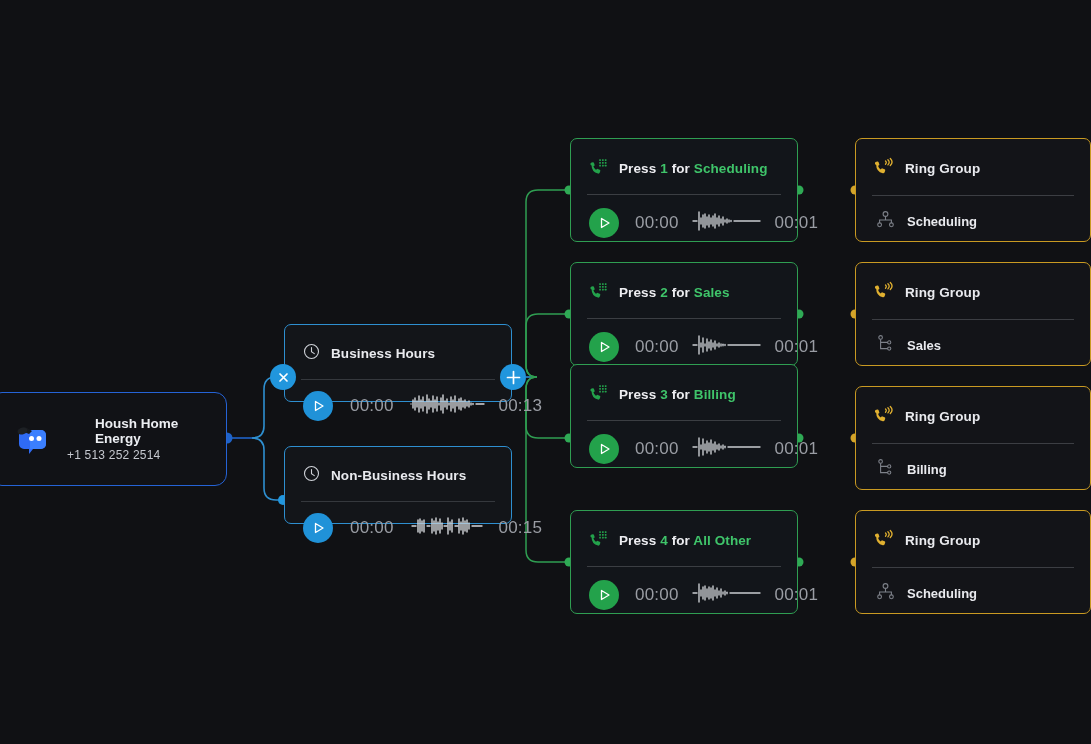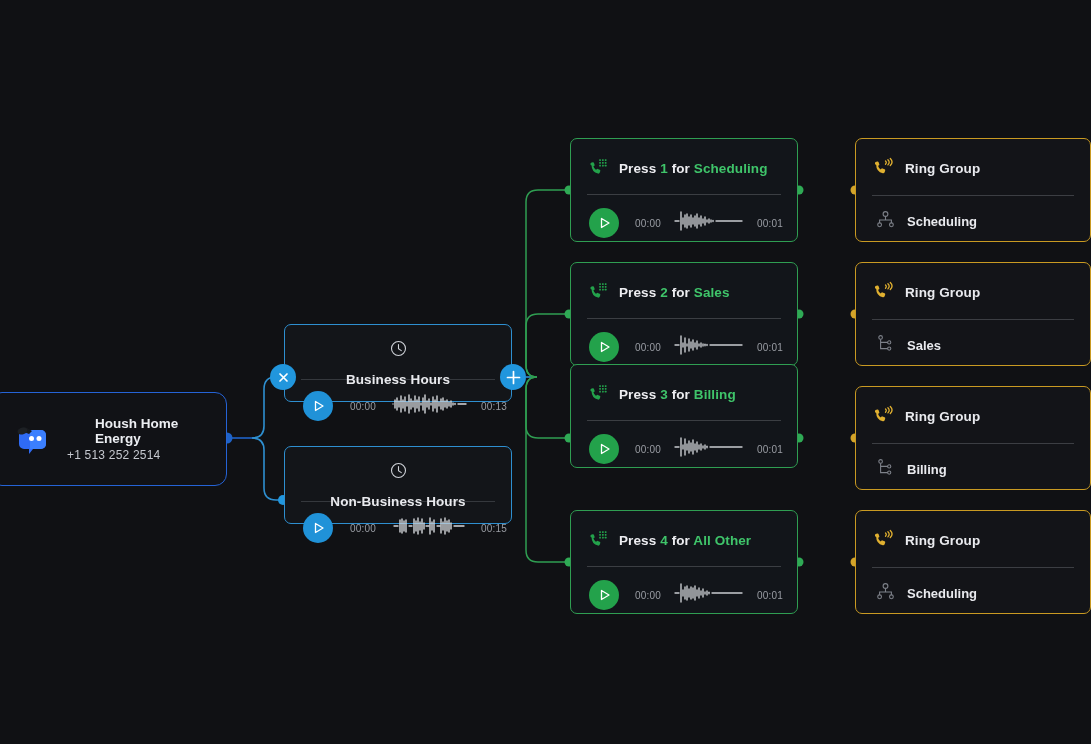--- a/index.html
+++ b/index.html
@@ -40,21 +40,21 @@
     display: flex; align-items: center;
     padding: 13px 18px 0 18px;
   }
   .play {
     width: 30px; height: 30px; border-radius: 50%;
     display: flex; align-items: center; justify-content: center;
     flex: 0 0 auto;
   }
   .play svg { margin-left: 2px; }
   .tm {
-    font-size: 10px; color: #9a9da4; letter-spacing: .2px;
+    font-size: 17px; color: #9a9da4; letter-spacing: .2px;
     font-family: "Liberation Sans", sans-serif;
   }
   .wave { flex: 0 0 auto; }
 
   
   #origin {
     left: -10px; top: 392px; width: 237px; height: 94px;
     border: 1px solid #2563d6;
     border-radius: 12px;
     background: #111216;
@@ -63,21 +63,21 @@
   }
   #origin .logo { width: 40px; height: 36px; flex: 0 0 auto; }
   #origin .org-name { font-size: 13.5px; font-weight: bold; color: #eceef2; margin-left: 28px; }
   #origin .org-num { font-size: 12px; color: #c5c8cf; margin-top: 2px; letter-spacing: .2px; }
 
   
   .hours { width: 228px; height: 78px; border: 1px solid #2e8fd0; background:#131519; }
   #hours-biz  { left: 284px; top: 324px; }
   #hours-non  { left: 284px; top: 446px; }
   .hours .play { background: #2092d8; }
-  .hours .card-head { height: 42px; padding-top:15px;flex-direction:column; }
+  .hours .card-head { height: 42px; padding-top:15px; }
   .hours .divider { margin-top: 12px; background:#35383d; }
   .hours .card-body { padding-top: 11px; gap: 0; }
   .hours .tm-left { margin-left: 17px; }
   .hours .wave { margin-left: 16px; }
   .hours .tm-right { margin-left: 14px; }
 
   
   .ivr { left: 570px; width: 228px; height: 104px; border: 1px solid #2f9e52; background:#12151a; }
   #ivr-1 { top: 138px; }
   #ivr-2 { top: 262px; }

